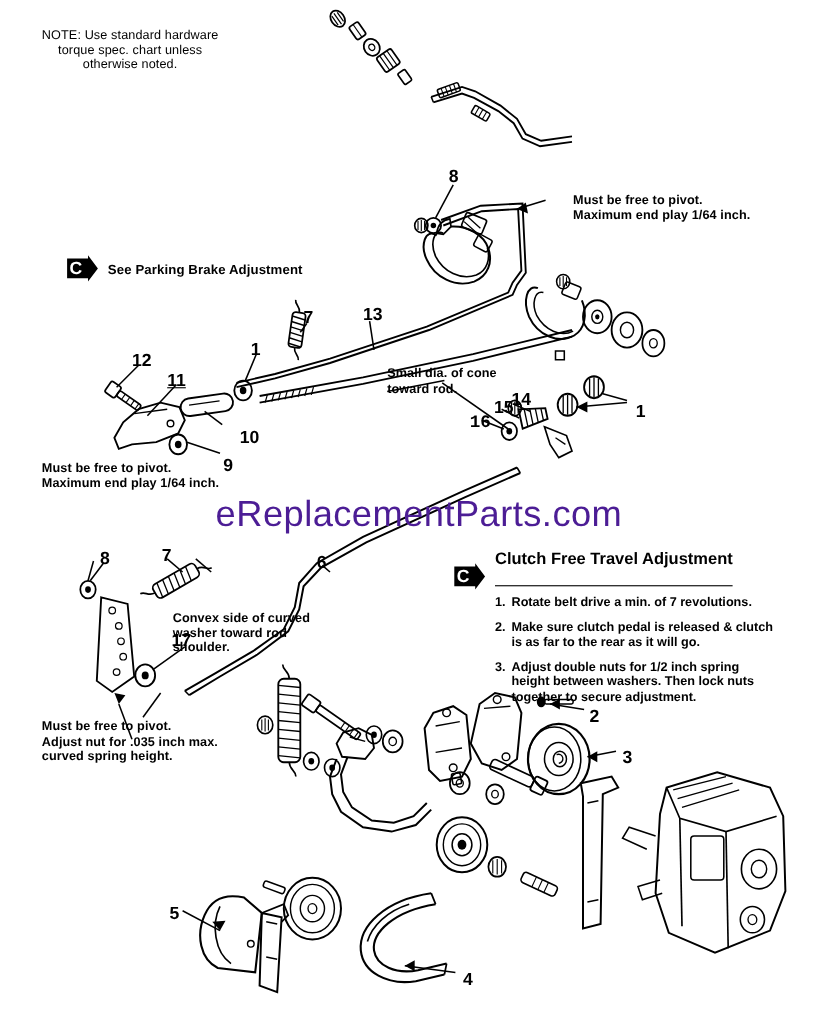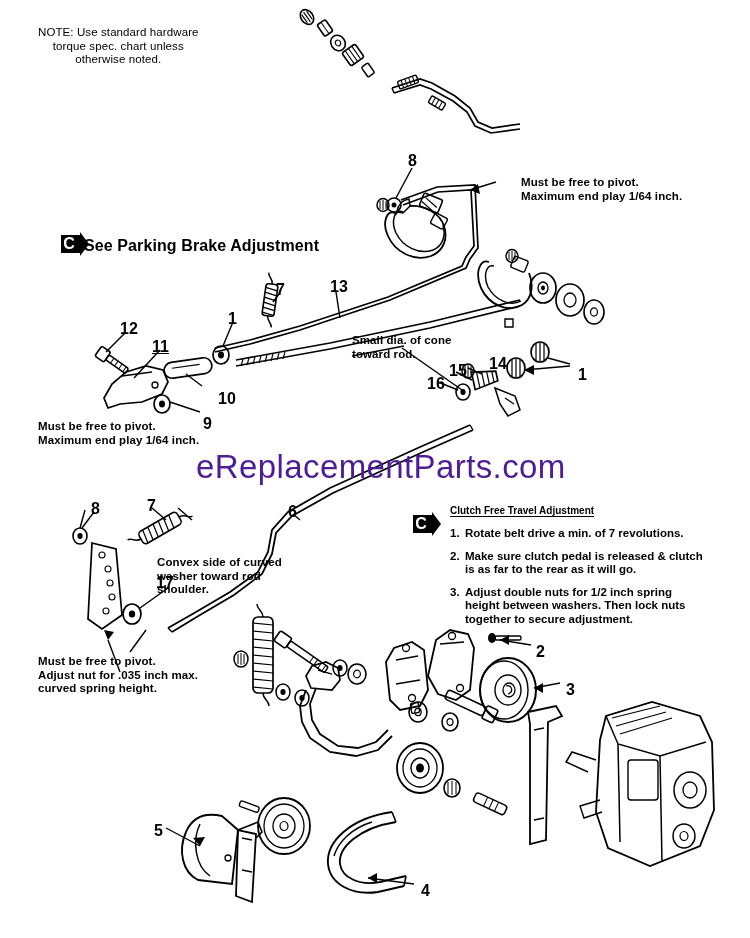--- a/index.html
+++ b/index.html
@@ -8,29 +8,29 @@
   .diagram{position:absolute;inset:0;}
   .note{position:absolute;font-size:11.5px;line-height:13.6px;font-weight:bold;
         letter-spacing:.1px;white-space:pre-line;}
   .note-reg{font-weight:normal;text-align:center;}
   #note-top{left:38px;top:26px;font-weight:normal;}
   #note-pivot-top{left:521px;top:176px;}
   #note-pivot-left{left:38px;top:420px;}
   #note-convex{left:157px;top:512px;margin-top:44px;}
   #note-pivot-bottom{left:38px;top:655px;}
   #note-cone{left:352px;top:334px;}
-  #label-brake{left:84px;top:239px;font-size:16px;}
+  #label-brake{left:98px;top:239px;font-size:12px;}
   .cflag{position:absolute;width:30px;height:30px;}
   .cflag svg{display:block;}
   #cflag-brake{left:60px;top:232px;}
   #cflag-clutch{left:412px;top:512px;}
   .callout{position:absolute;font-size:16px;font-weight:bold;font-family:"Liberation Sans",sans-serif;}
   .clutch-box{position:absolute;left:450px;top:500px;width:268px;}
-  .clutch-title{font-size:10px;font-weight:bold;border-bottom:1.5px solid #000;
-                display:inline-block;padding-bottom:0;}
+  .clutch-title{font-size:15px;font-weight:bold;border-bottom:1.5px solid #000;
+                display:inline-block;padding-bottom:15px;}
   .clutch-step{display:flex;font-size:11.5px;font-weight:bold;line-height:13.6px;
                margin-top:9px;}
   .clutch-num{width:15px;flex:none;}
   .clutch-txt{flex:1;white-space:pre-line;}
   .watermark{position:absolute;left:196px;top:448px;font-size:33px;
              color:#4c1d95;font-family:"Liberation Sans",sans-serif;
              letter-spacing:.4px;white-space:nowrap;}
   svg{overflow:visible;}
   .ln{stroke:#000;fill:none;}
   .pt{fill:#000;}
@@ -491,23 +491,23 @@
 <div id="callout-layer">
     <div class="callout" style="left: 408px; top: 152px;">8</div>
     <div class="callout" style="left: 578px; top: 366px;">1</div>
     <div class="callout" style="left: 276px; top: 281px;">7</div>
     <div class="callout" style="left: 330px; top: 278px; text-align: right;">13</div>
     <div class="callout" style="left: 228px; top: 310px;">1</div>
     <div class="callout" style="left: 120px; top: 320px;">12</div>
     <div class="callout" style="left: 152px; top: 338px; text-decoration: underline;">11</div>
     <div class="callout" style="left: 218px; top: 390px;">10</div>
     <div class="callout" style="left: 203px; top: 415px;">9</div>
-    <div class="callout" style="left: 489px; top: 355px;">14</div>
+    <div class="callout" style="left: 465px; top: 355px;">14</div>
     <div class="callout" style="left: 449px; top: 362px;">15</div>
-    <div class="callout" style="left: 427px; top: 375px;">16</div>
+    <div class="callout" style="left: 427px; top: 375px; font-family: Liberation Mono, monospace;">16</div>
     <div class="callout" style="left: 91px; top: 500px;">8</div>
     <div class="callout" style="left: 147px; top: 497px;">7</div>
     <div class="callout" style="left: 288px; top: 503px;">6</div>
     <div class="callout" style="left: 156px; top: 574px;">17</div>
     <div class="callout" style="left: 536px; top: 643px;">2</div>
     <div class="callout" style="left: 566px; top: 681px;">3</div>
     <div class="callout" style="left: 154px; top: 822px;">5</div>
     <div class="callout" style="left: 421px; top: 882px;">4</div>
   </div>
 

